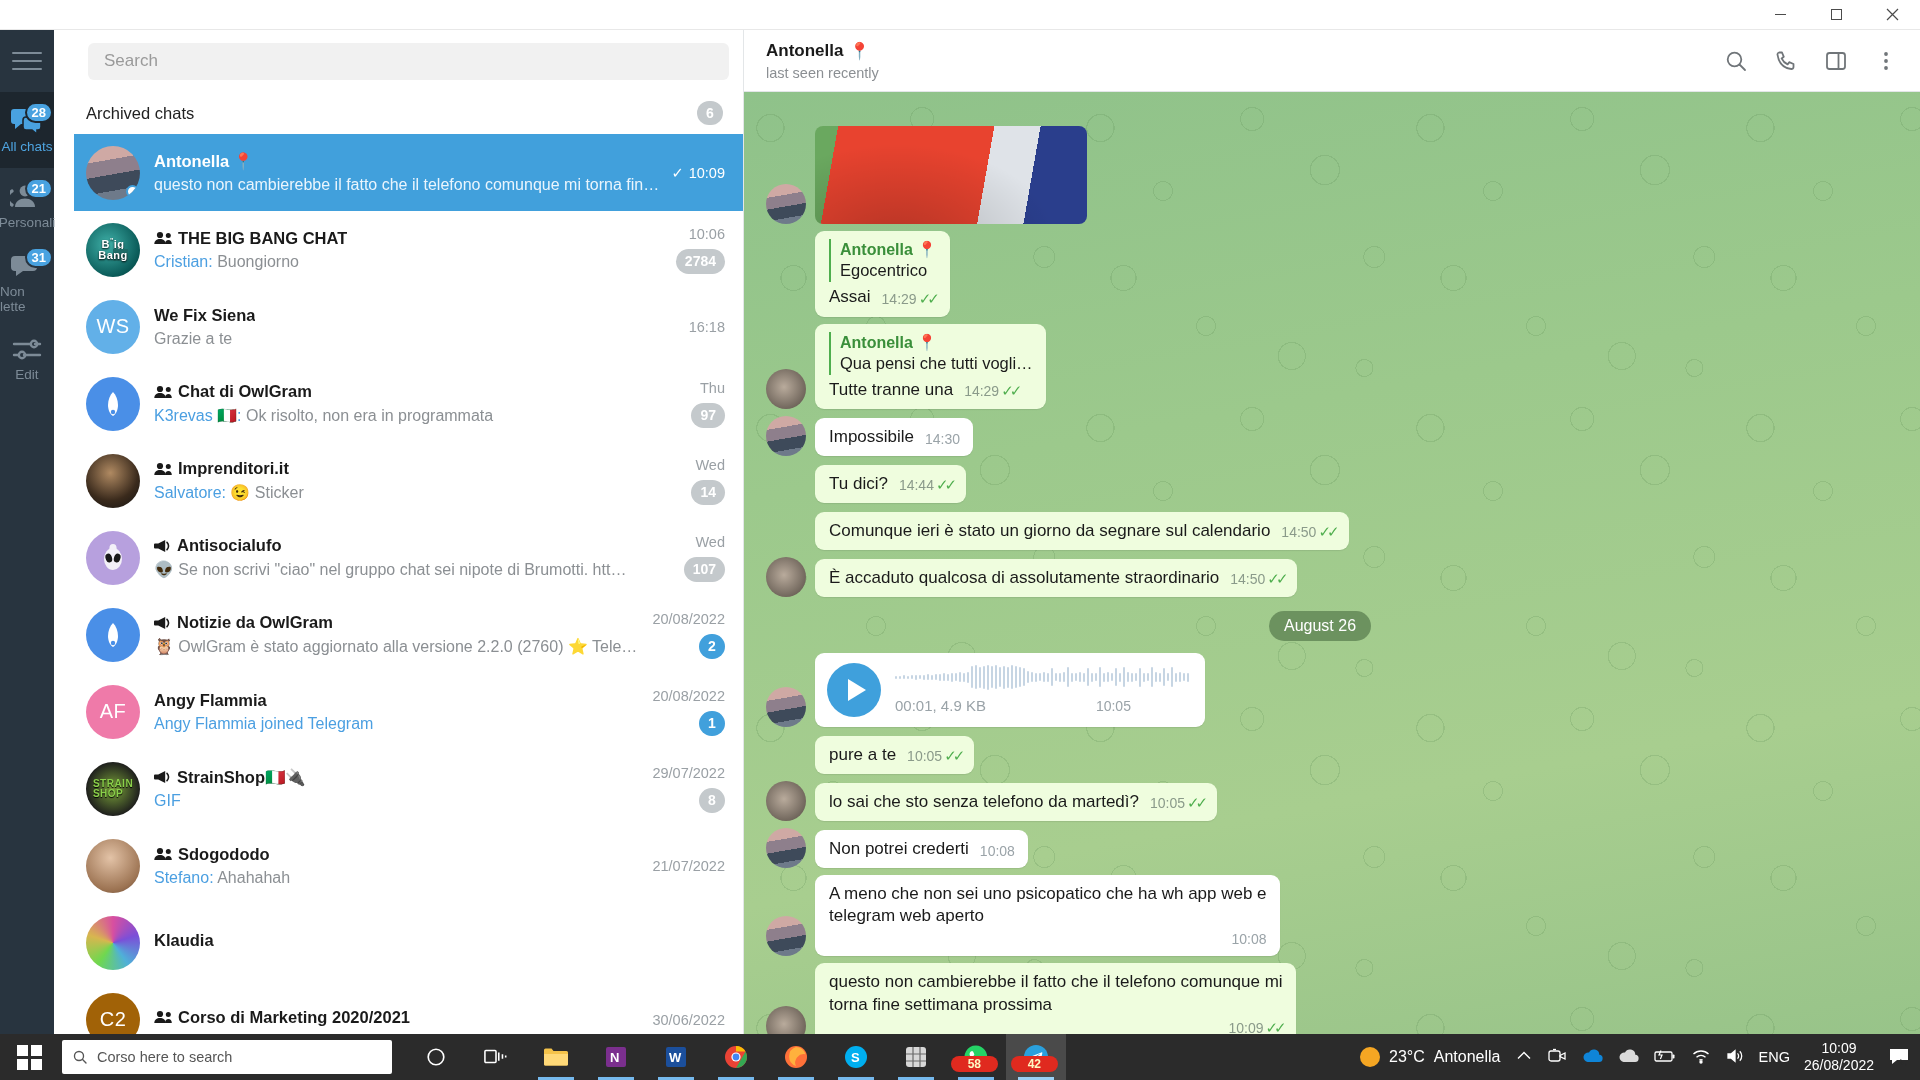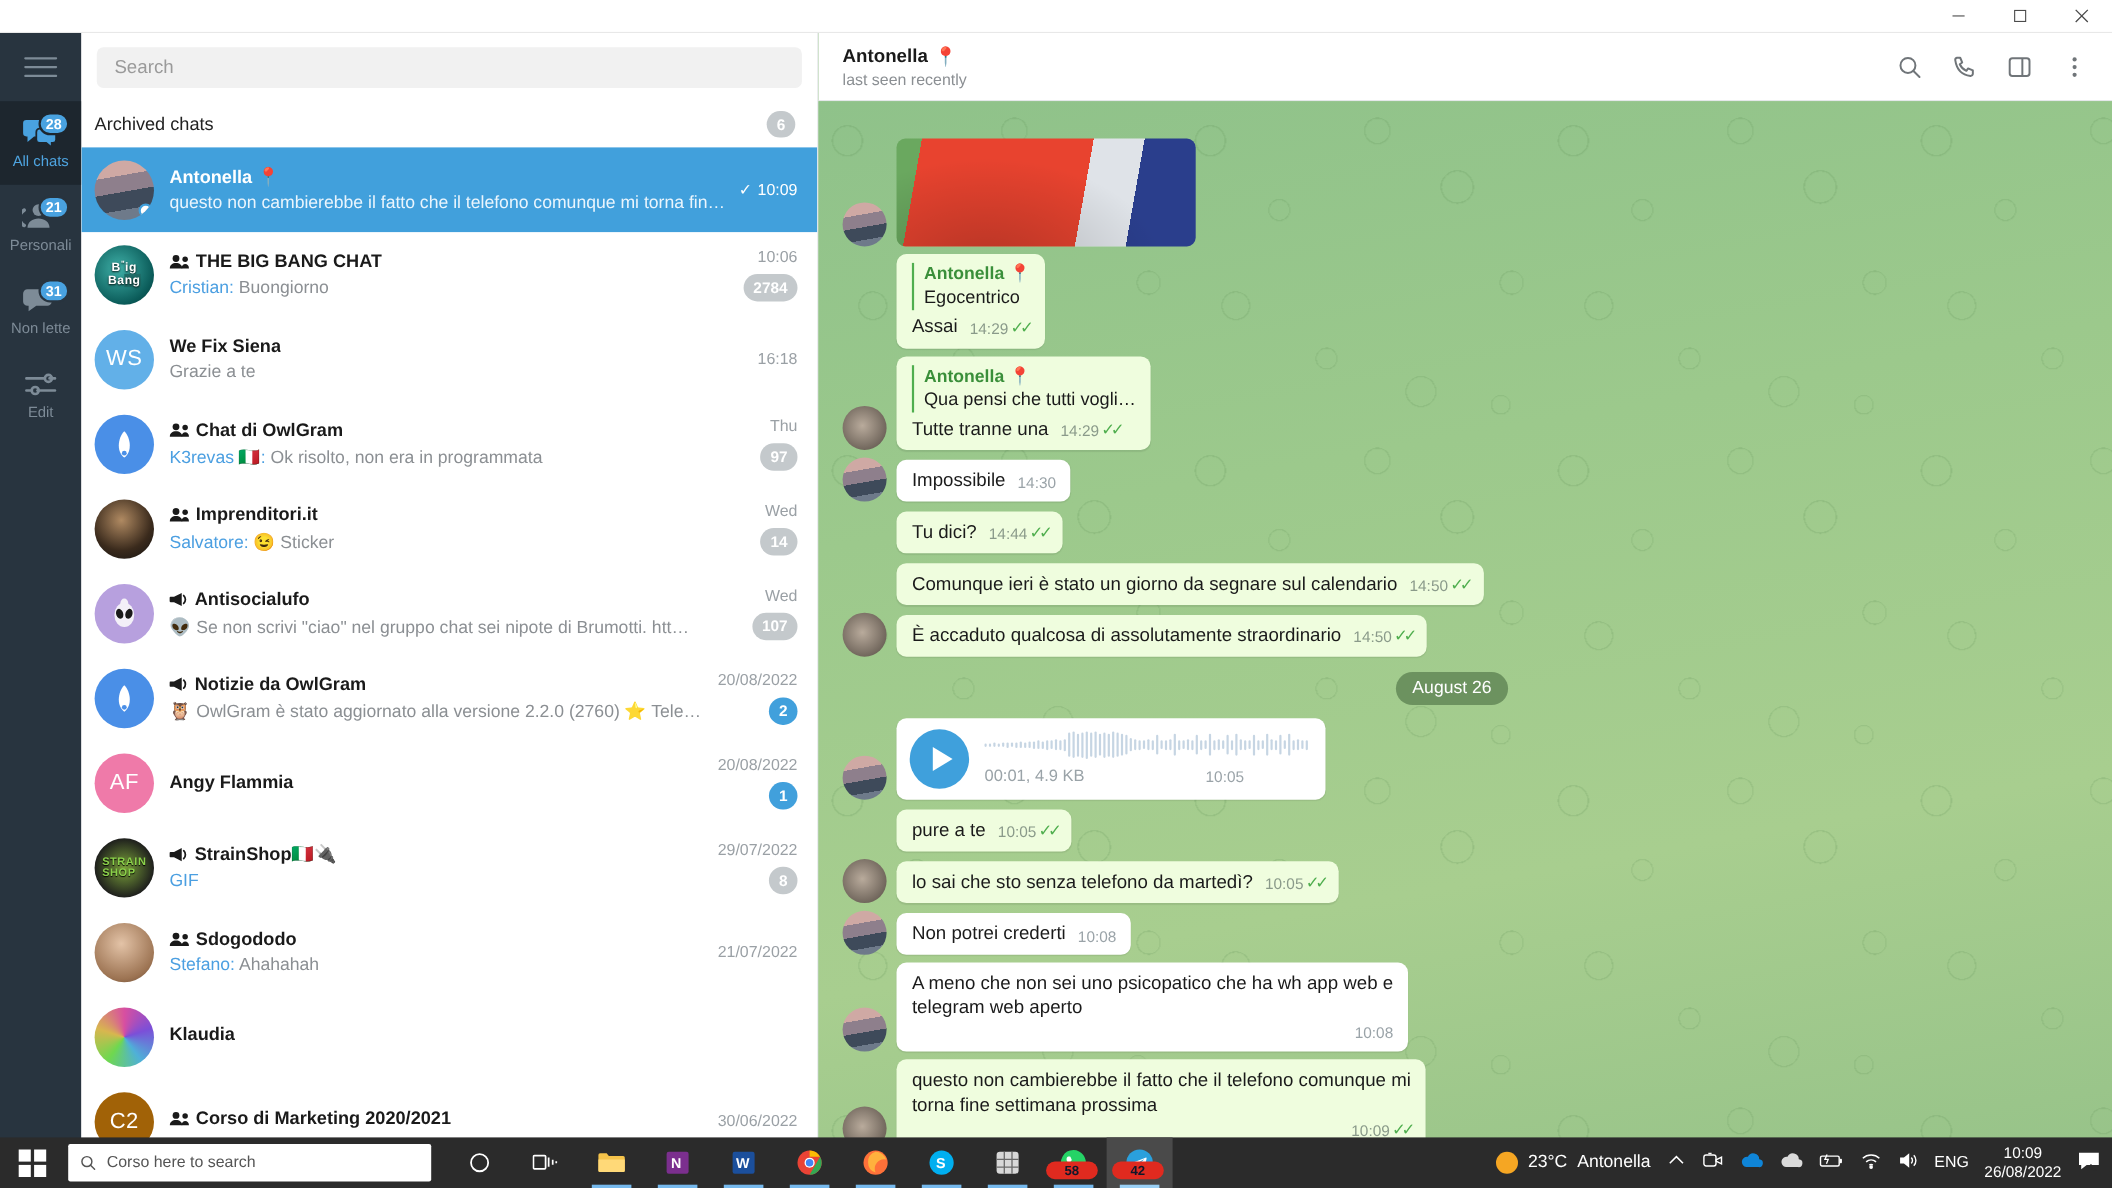--- a/index.html
+++ b/index.html
@@ -17,21 +17,21 @@
     display: flex; justify-content: flex-end; align-items: center;
   }
   .winbtn {
     width: 56px; height: 30px; display: flex; align-items: center;
     justify-content: center; color: #4b4b4b;
   }
   .winbtn svg { display:block; }
 
   
   .rail {
-    position: absolute; top: 30px; left: 0; width: 74px; height: 1020px;
+    position: absolute; top: 30px; left: 0; width: 54px; height: 1020px;
     background: #28343f;
   }
   .rail-hamburger {
     height: 62px; display: flex; align-items: center; justify-content: center;
   }
   .rail-hamburger .bars { width: 30px; }
   .rail-hamburger .bars i {
     display:block; height: 2px; background: #7d8b97; margin: 6px 0; border-radius:1px;
   }
   .folder {
@@ -228,21 +228,21 @@
     width:60px; height:46px; display:flex; align-items:center; justify-content:center;
     position:relative;
   }
   .tb-item.running::after{
     content:""; position:absolute; bottom:0; left:12px; right:12px; height:3px;
     background:#76b9ed;
   }
   .tb-item.active { background:#4a4a4a; }
   .tb-item.active::after { background:#9ad0f5; }
   .tb-badge {
-    position:absolute; right:8px; bottom:8px; background:#e02a1f; color:#0f172a;
+    position:absolute; right:8px; bottom:8px; background:#e02a1f; color:#fef9c3;
     font-size:12px; font-weight:700; border-radius:9px; padding:1px 17px; line-height:14px;
   }
   .tb-tray { margin-left:auto; display:flex; align-items:center; gap:14px; padding-right: 10px; font-size:14.5px; }
   .tray-weather { display:flex; align-items:center; gap:9px; font-size:16px;text-align:center; }
   .sun { width:20px;height:20px;border-radius:50%;background:#f5a623; display:block;}
   .clock { display:flex; flex-direction:column; align-items:center; line-height:1.25; font-size:14px; }
   .cursor-arrow { position:absolute; left:1188px; top:1054px; width:0;height:0; }
 </style>
 </head>
 <body>
@@ -482,20 +482,21 @@
             <div class="chat-time">20/08/2022</div>
             <div class="badge-grey badge-blue">2</div>
           </div>
         </div>
         <div class="chat-row">
           <div class="avatar" style="background: rgb(239, 122, 169);">AF</div>
           <div class="chat-main">
             <div class="chat-line1">
               <span class="chat-name">Angy Flammia</span>
             </div>
+            <div class="chat-line2"><span class="bluetext">Angy Flammia joined Telegram</span></div>
           </div>
           <div class="chat-right">
             <div class="chat-time">20/08/2022</div>
             <div class="badge-grey badge-blue">1</div>
           </div>
         </div>
         <div class="chat-row">
           <div class="avatar" style="background:radial-gradient(circle at 50% 50%, #7aa13a, #1c1c1c 72%)">
             <span style="font-size:10px;font-weight:800;color:#8ad04a;text-shadow:0 1px 1px #000;line-height:1">STRAIN<br>SHOP</span>
           </div>

